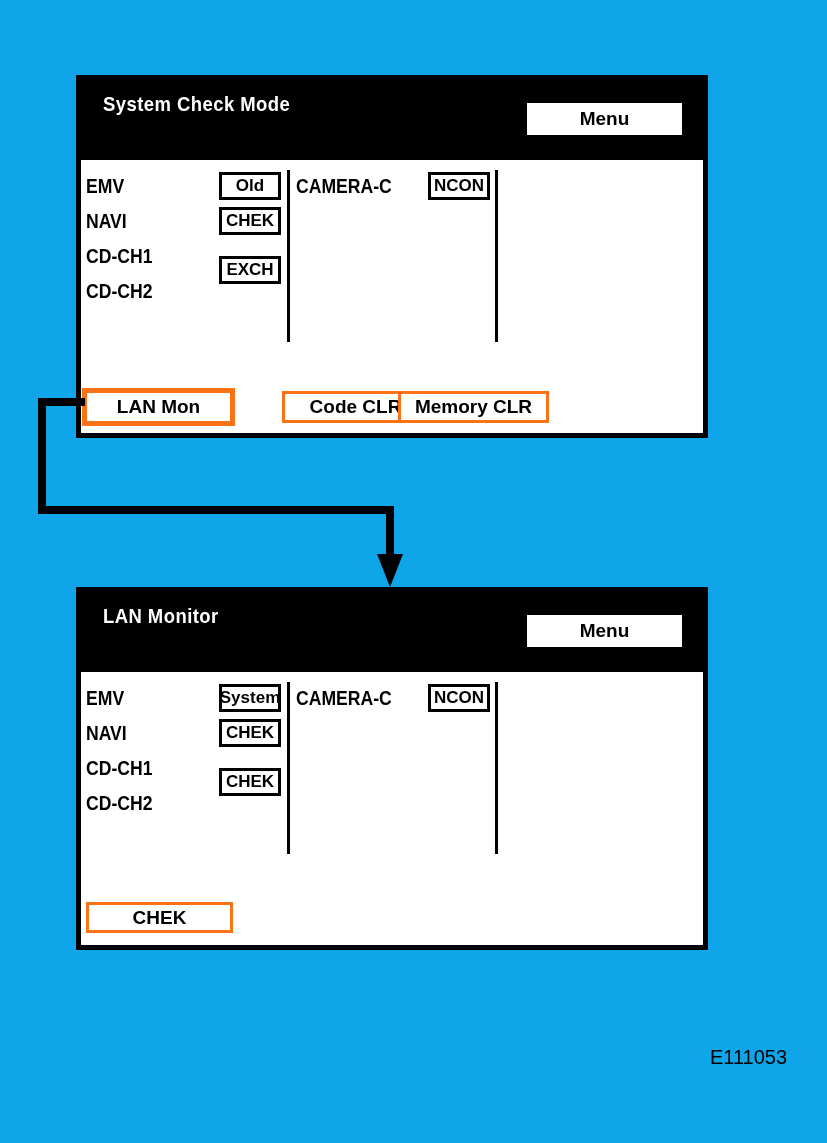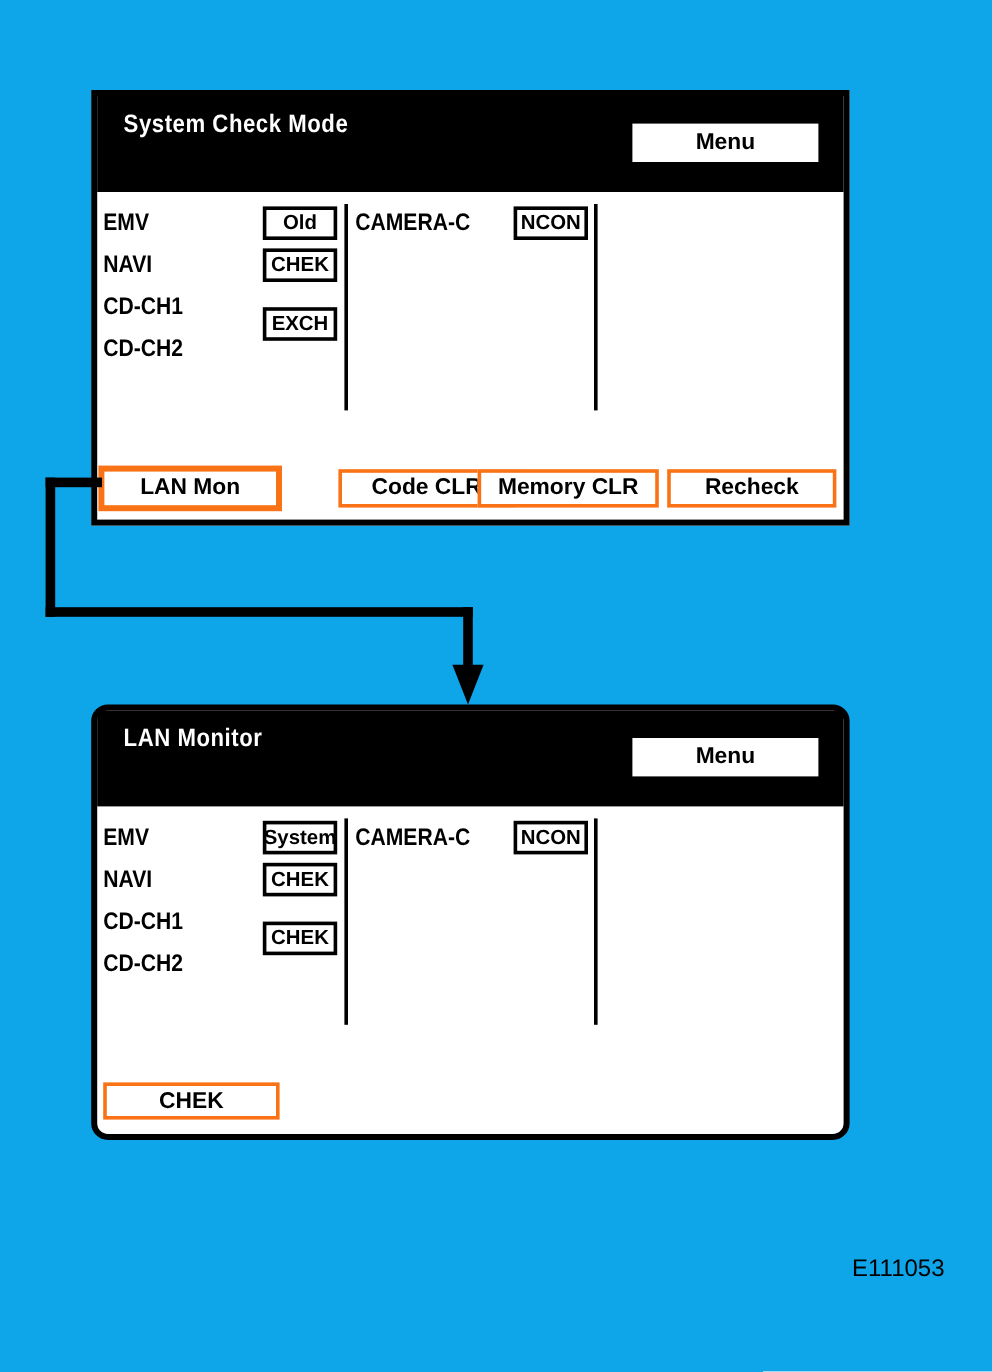--- a/index.html
+++ b/index.html
@@ -14,21 +14,21 @@
   }
   
   .screen {
     position: absolute;
     left: 76px;
     width: 632px; height: 363px;
     border: 5px solid #000000;
     background: #ffffff;
   }
   .screen--top { top: 75px; }
-  .screen--bottom { top: 587px; border-radius: 14px; }
+  .screen--bottom { top: 587px; }
 
   .screen-header {
     position: absolute; left: 0; top: 0;
     width: 622px; height: 80px;
     background: #000000;
   }
   .screen-title {
     position: absolute; left: 22px; top: 12px;
     color: #ffffff;
     font-size: 21px; font-weight: bold;
@@ -151,21 +151,20 @@
     <div class="divider divider--1"></div>
 
     <div class="cam-label">CAMERA-C</div>
     <div class="status-badge cam-badge">NCON</div>
 
     <div class="divider divider--2"></div>
 
     <div class="footer-btn footer-btn--highlight btn-lanmon">LAN Mon</div>
     <div class="footer-btn btn-codeclr">Code CLR</div>
     <div class="footer-btn btn-memclr">Memory CLR</div>
-    <div class="footer-btn btn-recheck">Recheck</div>
   </div>
 
   <div class="arrow-seg arrow-exit"></div>
   <div class="arrow-seg arrow-v1"></div>
   <div class="arrow-seg arrow-h"></div>
   <div class="arrow-seg arrow-v2"></div>
   <div class="arrow-head"></div>
 
   <div class="screen screen--bottom">
     <div class="screen-header">

